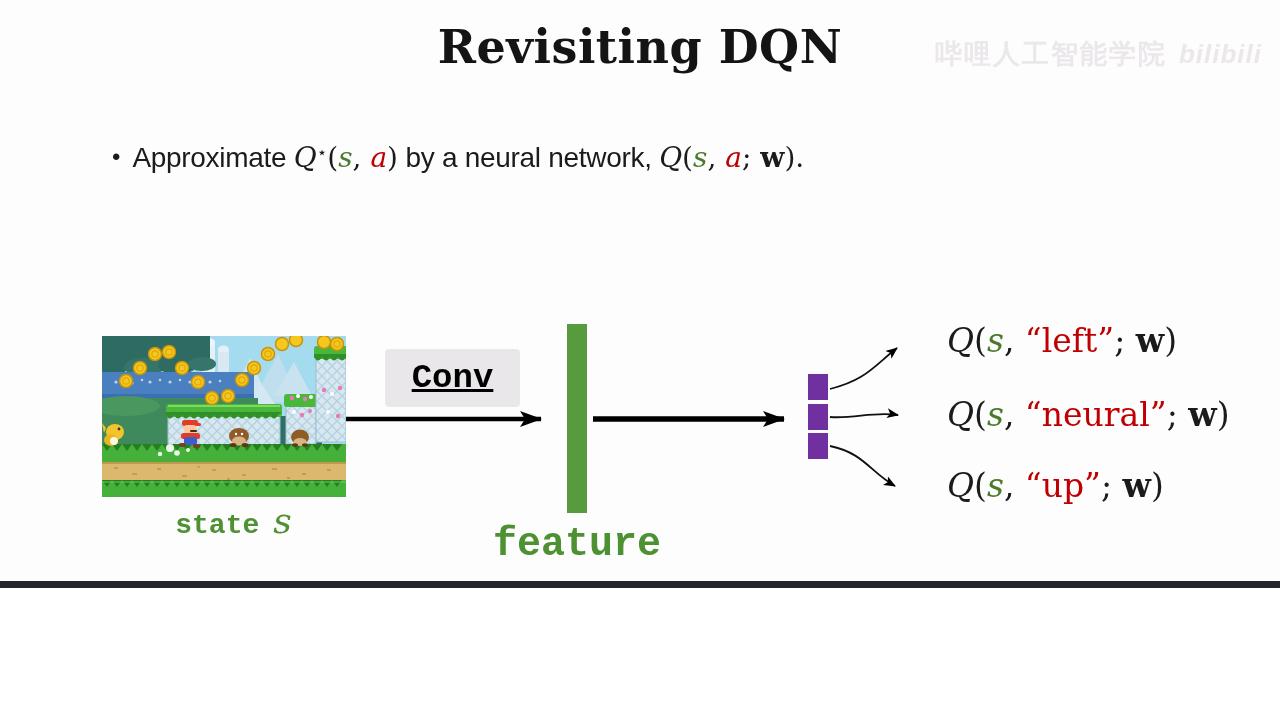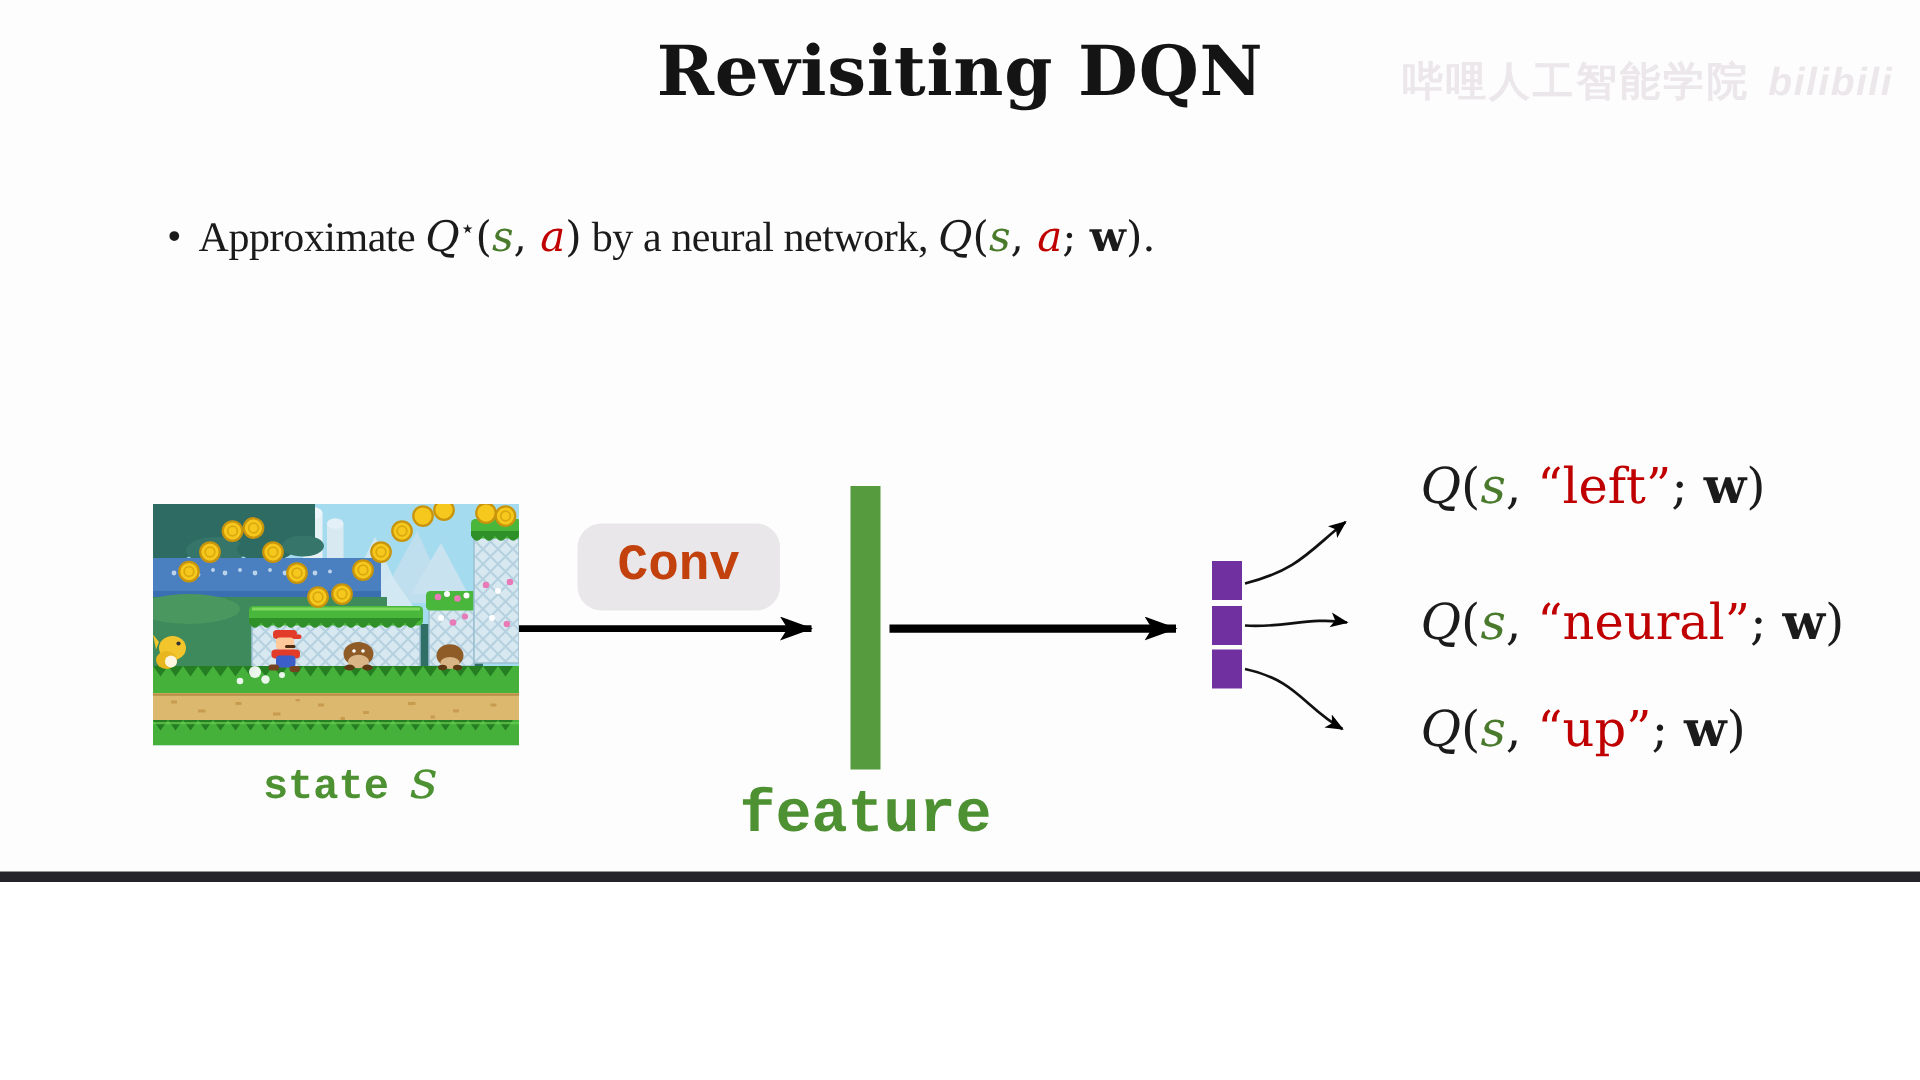--- a/index.html
+++ b/index.html
@@ -37,21 +37,21 @@
   .watermark .wm-text{font-size:27px;font-weight:700;letter-spacing:2px;}
   .watermark .wm-logo{font-size:26px;font-weight:700;font-style:italic;letter-spacing:1px;}
   
   .bullet{
     position:absolute;left:112px;top:141px;
     display:flex;align-items:baseline;gap:12px;
     font-size:28px;white-space:nowrap;
   }
   .bullet .marker{font-size:24px;transform:translateY(-2px);}
   .tk{white-space:pre;}
-  .tk-plain{font-family:Liberation Serif, serif;color:var(--ink);letter-spacing:-0.3px;}
+  .tk-plain{font-family:Liberation Sans, sans-serif;color:var(--ink);letter-spacing:-0.3px;}
   .tk-it{font-family:"DejaVu Serif",serif;font-style:italic;color:var(--ink);}
   .tk-up{font-family:"DejaVu Serif",serif;color:var(--ink);}
   .tk-green{font-family:"DejaVu Serif",serif;font-style:italic;color:var(--green-math);}
   .tk-red-it{font-family:"DejaVu Serif",serif;font-style:italic;color:var(--red);}
   .tk-red{font-family:"DejaVu Serif",serif;color:var(--red);}
   .tk-bold{font-family:"DejaVu Serif",serif;font-weight:700;color:var(--ink);}
   .tk-star{font-family:"DejaVu Serif",serif;color:var(--ink);font-size:0.60em;vertical-align:0.55em;}
   
   .mario{
     position:absolute;left:102px;top:336px;width:244px;height:161px;display:block;
@@ -62,24 +62,24 @@
   }
   .state-label .mono{
     font-family:"Liberation Mono","DejaVu Sans Mono",monospace;
     font-weight:700;font-size:28px;color:var(--green-label);margin-left:19px;
   }
   .state-label .var{
     font-family:"DejaVu Serif",serif;font-style:italic;
     font-size:36px;color:var(--green-label);margin-left:14px;
   }
   .flow-box{
-    position:absolute;height:58px;border-radius:16px;background:var(--box-gray);
+    position:absolute;height:58px;border-radius:4px;background:var(--box-gray);
     display:flex;align-items:center;justify-content:center;
     font-family:"Liberation Mono","DejaVu Sans Mono",monospace;
-    font-weight:700;font-size:34px;color:#c2410c;
+    font-weight:700;font-size:34px;color:#000000;text-decoration:underline;
   }
   .conv-box{left:385px;top:349px;width:135px;}
   .dense-box{left:627px;top:349px;width:148px;}
   .feature-bar{
     position:absolute;left:567px;top:324px;width:20px;height:189px;
     background:var(--bar-green);
   }
   .feature-label{
     position:absolute;left:489px;top:522px;width:176px;text-align:center;
     font-family:"Liberation Mono","DejaVu Sans Mono",monospace;
@@ -88,21 +88,21 @@
   .node{
     position:absolute;left:808px;width:20px;height:26px;background:var(--purple);
   }
   .node-1{top:374px;}
   .node-2{top:404px;}
   .node-3{top:433px;}
   .arrows{position:absolute;left:0;top:0;width:1280px;height:720px;pointer-events:none;}
   .q-row{
     position:absolute;left:947px;font-size:33px;white-space:nowrap;line-height:44px;
   }
-  .q-row-1{top:302px;}
+  .q-row-1{top:319px;}
   .q-row-2{top:393px;}
   .q-row-3{top:464px;}
   
   .bottom-bar{
     position:absolute;left:0;bottom:0;width:100%;height:7px;background:var(--bottom-bar);
   }
 </style>
 </head>
 <body>
 

